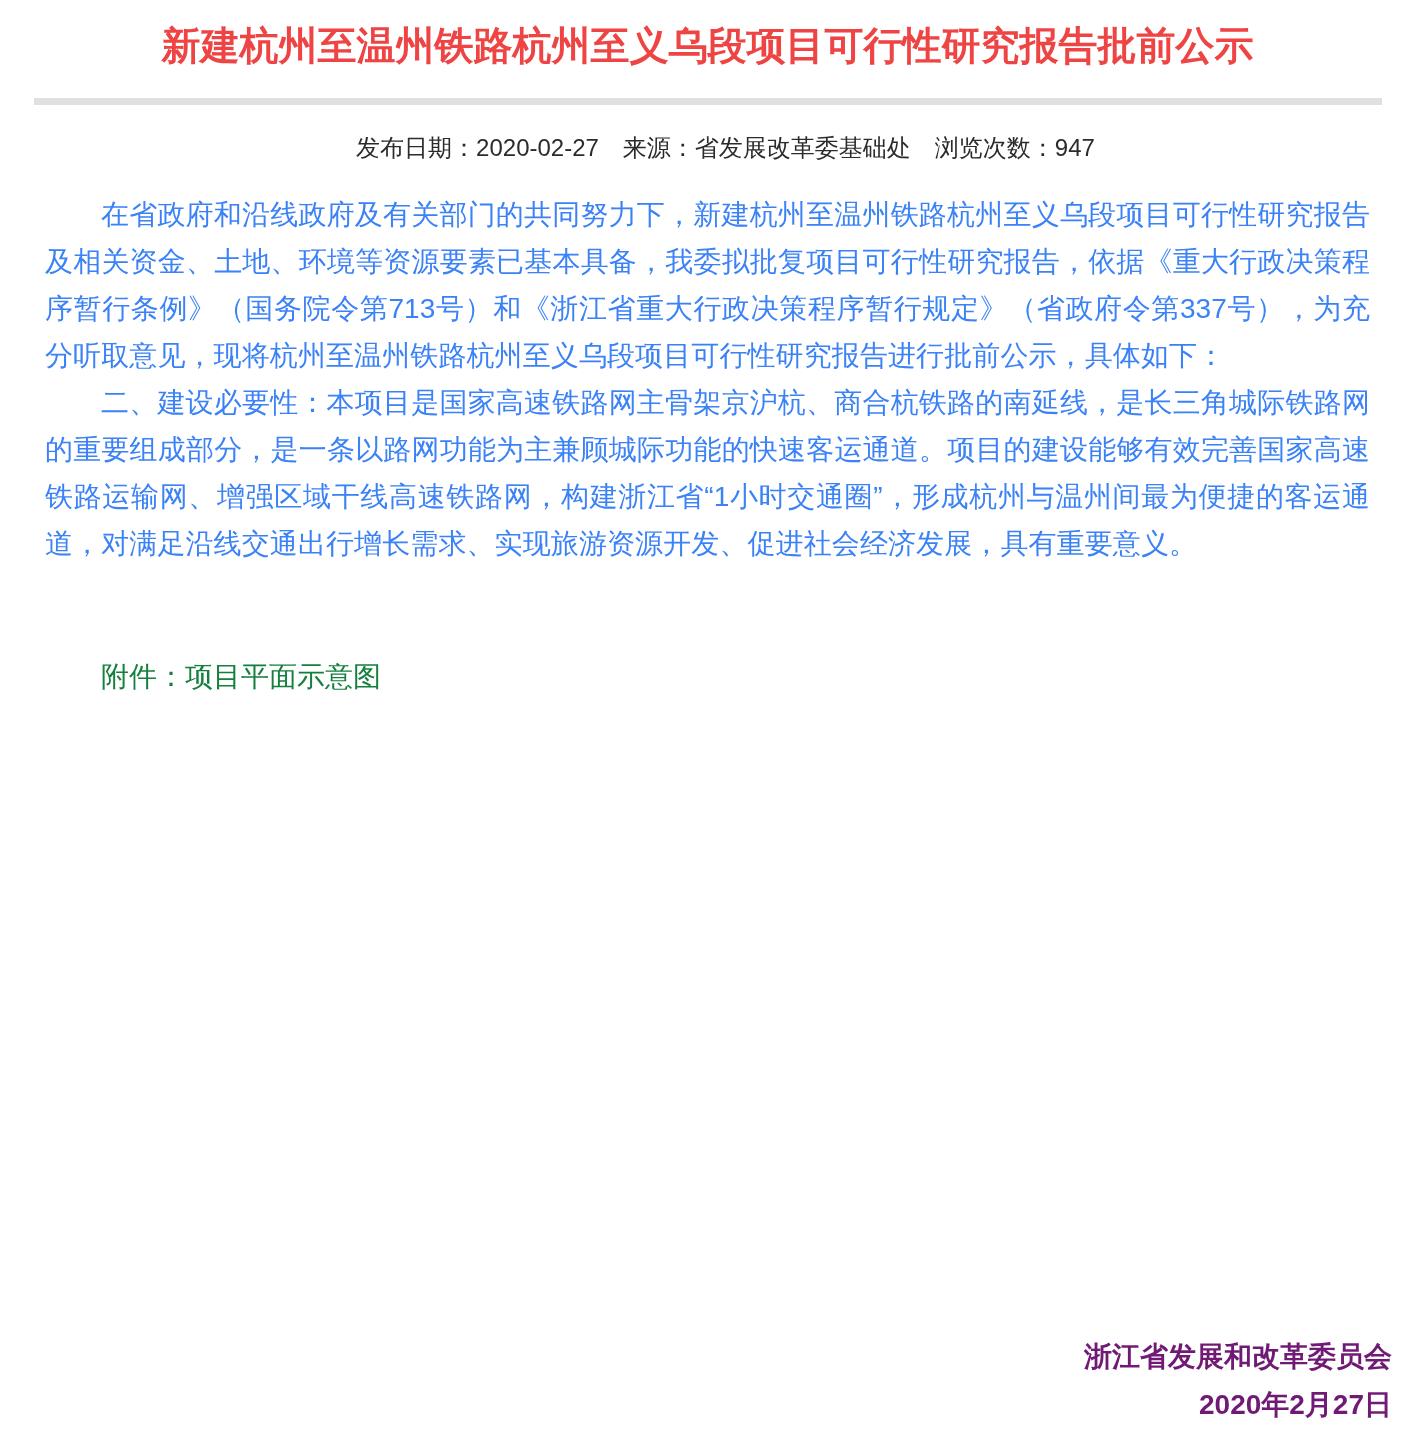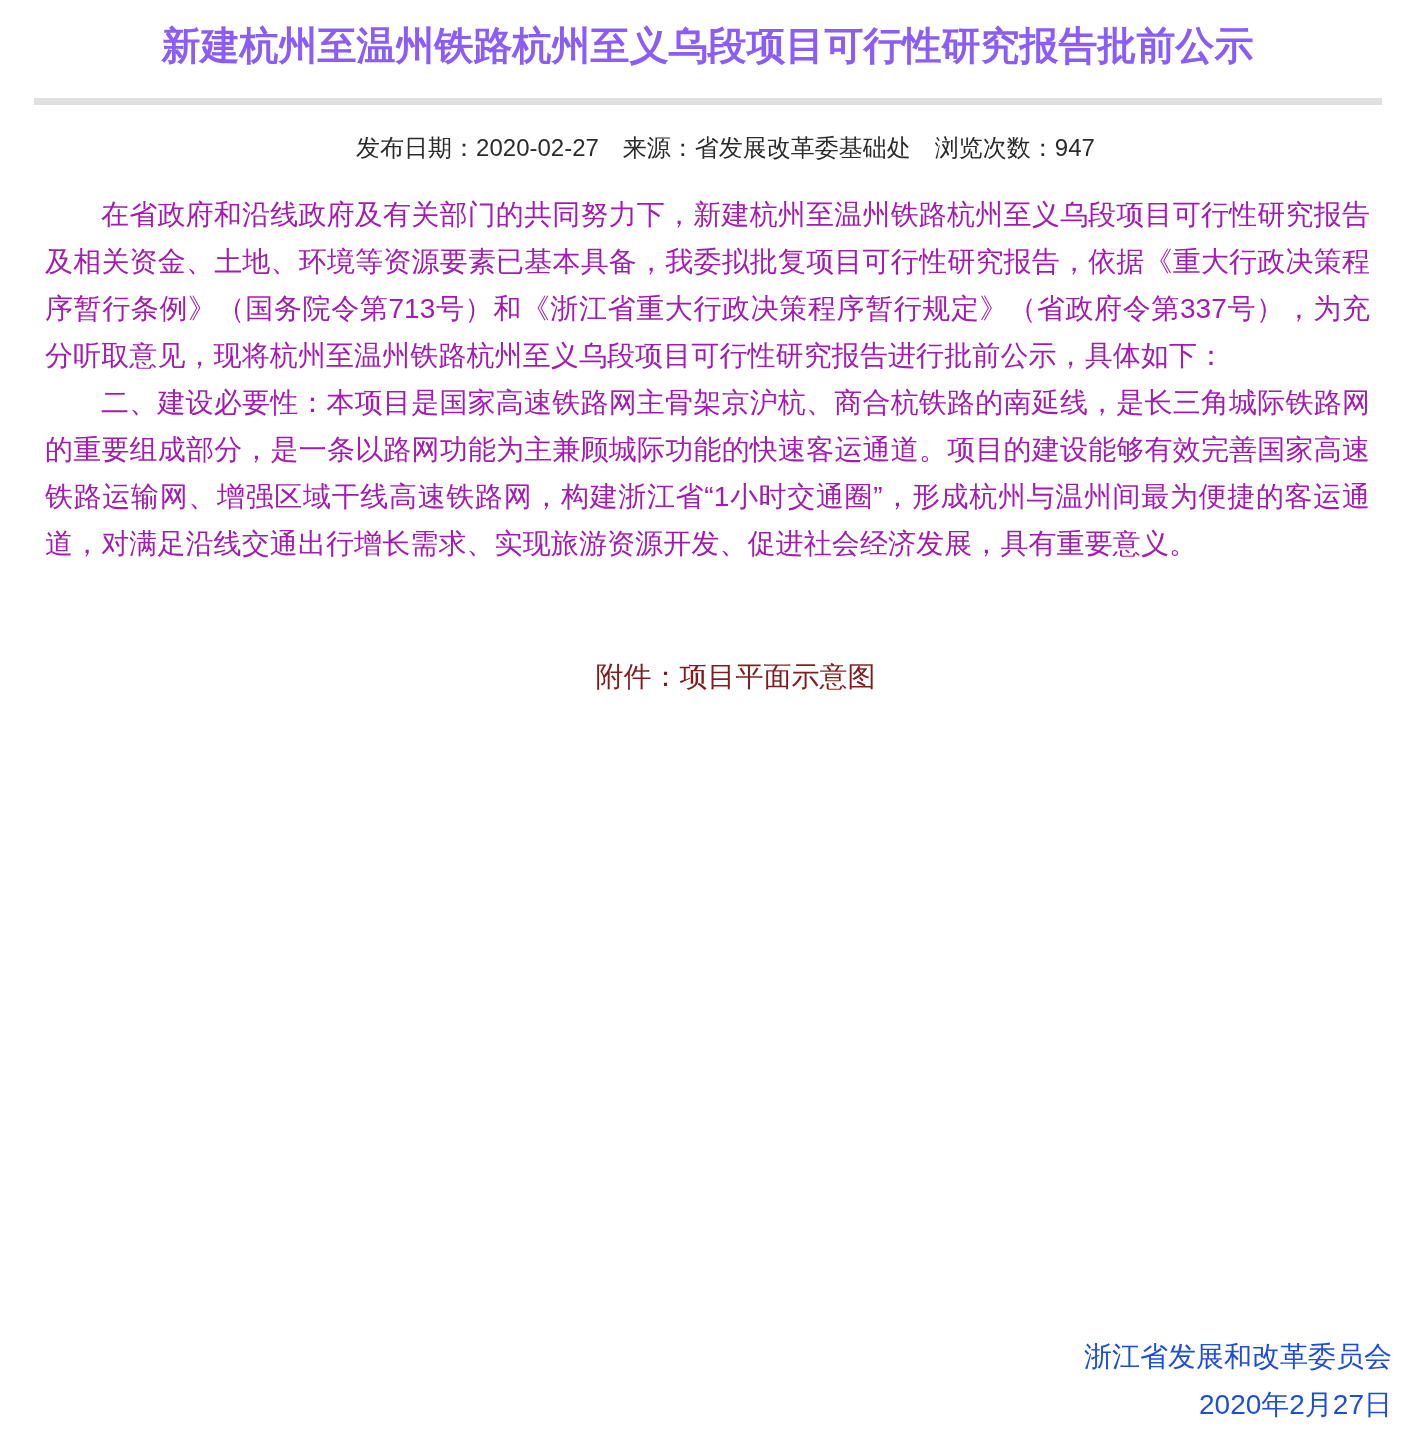--- a/index.html
+++ b/index.html
@@ -22,21 +22,21 @@
     overflow: hidden;
   }
   .doc-title {
     margin: 0;
     padding-top: 18px;
     text-align: center;
     font-size: 39px;
     line-height: 56px;
     font-weight: bold;
     letter-spacing: 0px;
-    color: #8b5cf6;
+    color: #ef4444;
   }
   .title-divider {
     width: 1348px;
     margin: 24px auto 0 auto;
     height: 7px;
     background: #e0e0e0;
   }
   .meta-line {
     margin: 26px 0 0 0;
     text-align: center;
@@ -57,41 +57,41 @@
     margin: 26px 45px 0 45px;
     width: 1325px;
   }
   .para {
     margin: 0 0 0 0;
     font-size: 28px;
     line-height: 47px;
     text-align: justify;
     text-justify: inter-ideograph;
     text-indent: 2em;
-    color: #a21caf;
+    color: #3b82f6;
     letter-spacing: 0.1px;
   }
   .attachment {
     margin: 86px 45px 0 45px;
     font-size: 28px;
     line-height: 47px;
     text-indent: 2em;
-    color: #7f1d1d;
-    text-align: center;
+    color: #15803d;
   }
   .signature {
     position: absolute;
     right: 23px;
     bottom: 10px;
     text-align: right;
   }
   .sig-line {
     font-size: 28px;
     line-height: 48px;
-    color: #1d4ed8;
+    color: #701a75;
+    font-weight: bold;
   }
 </style>
 </head>
 <body>
 
 <div class="page">
 
   <h1 class="doc-title">新建杭州至温州铁路杭州至义乌段项目可行性研究报告批前公示</h1>
 
   <div class="title-divider"></div>

